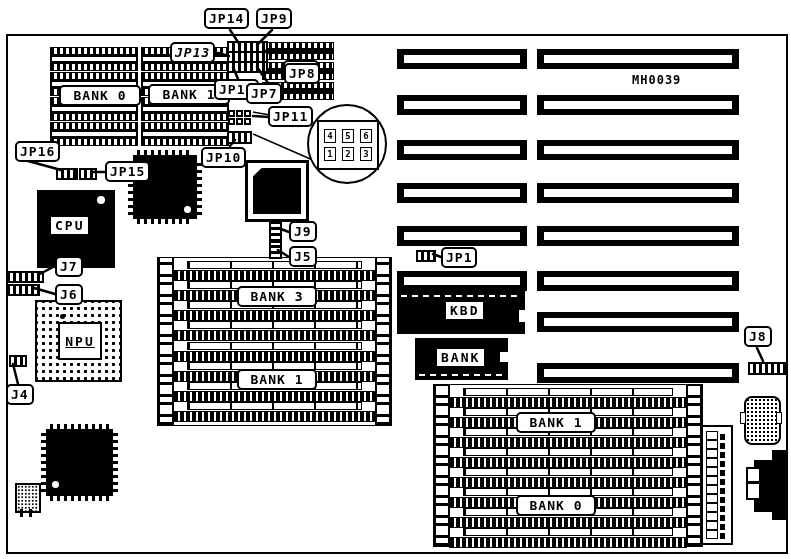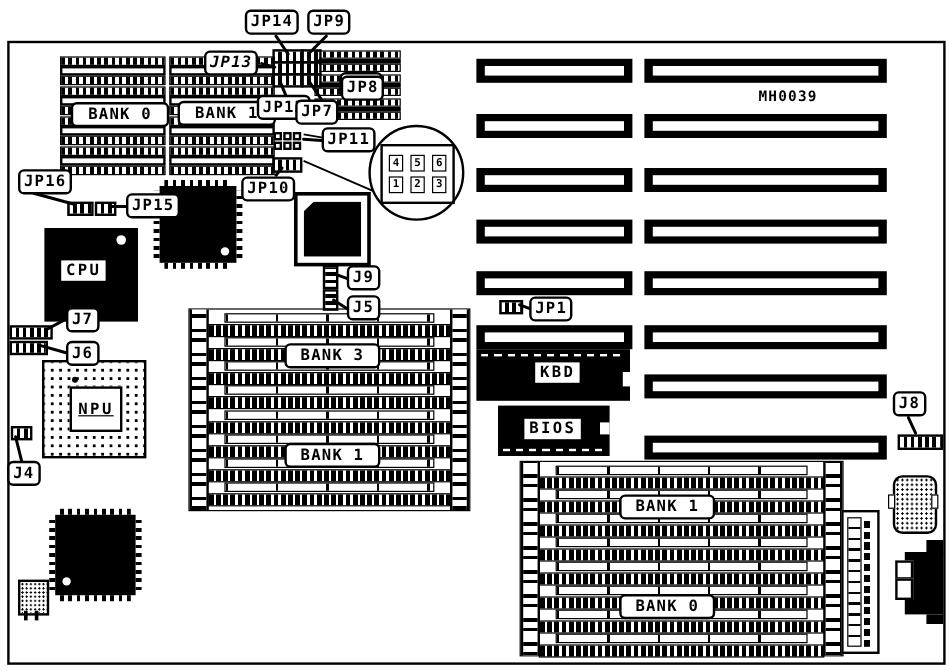--- a/index.html
+++ b/index.html
@@ -337,21 +337,21 @@
   <div class="blackchip" style="left:397px;top:291px;width:128px;height:43px;">
     <div class="dashline" style="top:4px;"></div>
   </div>
   <div class="notch" style="left:519px;top:310px;width:6px;height:12px;"></div>
   <div class="chip-label" style="left:446px;top:302px;">KBD</div>
 
   <div class="blackchip" style="left:415px;top:338px;width:93px;height:42px;">
     <div class="dashline" style="bottom:4px;"></div>
   </div>
   <div class="notch" style="left:500px;top:352px;width:8px;height:10px;"></div>
-  <div class="chip-label" style="left:437px;top:349px;">BIOS</div>
+  <div class="chip-label" style="left:437px;top:349px;">BANK</div>
 
   <div class="label-box" style="left:744px;top:326px;">J8</div>
   <div class="jmp" style="left:748px;top:362px;width:34px;height:9px;"></div>
 
   <div class="simm" style="left:433px;top:384px;width:268px;height:161px;">
     <div class="rail l"></div>
     <div class="rail r"></div>
     <div class="srows">
       <div class="sunit">
           <div class="schips"></div>

